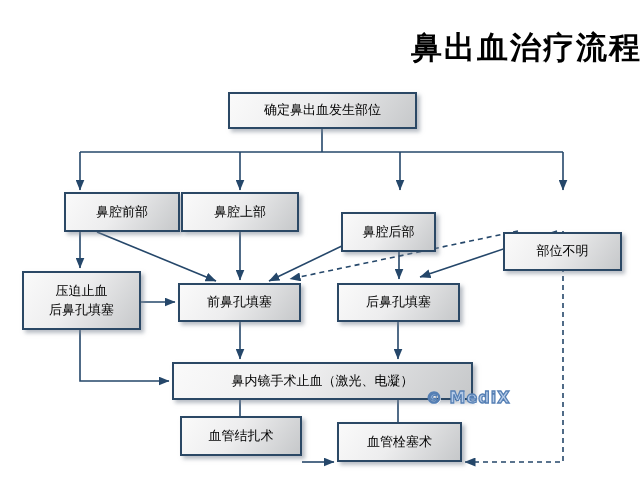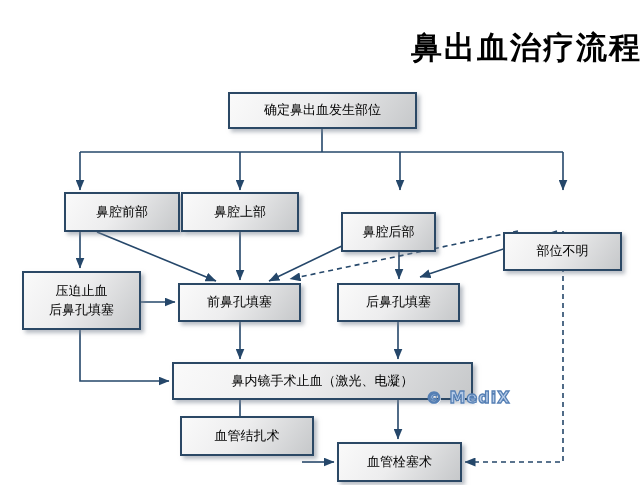--- a/index.html
+++ b/index.html
@@ -107,21 +107,21 @@
 </div>
 
 <div class="node" style="left:337px;top:283px;width:123px;height:39px;text-align:right;">
   <span>后鼻孔填塞</span>
 </div>
 
 <div class="node" style="left:172px;top:362px;width:301px;height:38px;justify-content:center;">
   <span>鼻内镜手术止血（激光、电凝）</span>
 </div>
 
-<div class="node" style="left:180px;top:416px;width:134px;height:40px;">
+<div class="node" style="left:180px;top:416px;width:122px;height:40px;">
   <span>血管结扎术</span>
 </div>
 
-<div class="node" style="left:337px;top:442px;width:125px;height:40px;">
+<div class="node" style="left:337px;top:422px;width:125px;height:40px;">
   <span>血管栓塞术</span>
 </div>
 
 <div class="watermark">© MediX</div>
 
 </body></html>

